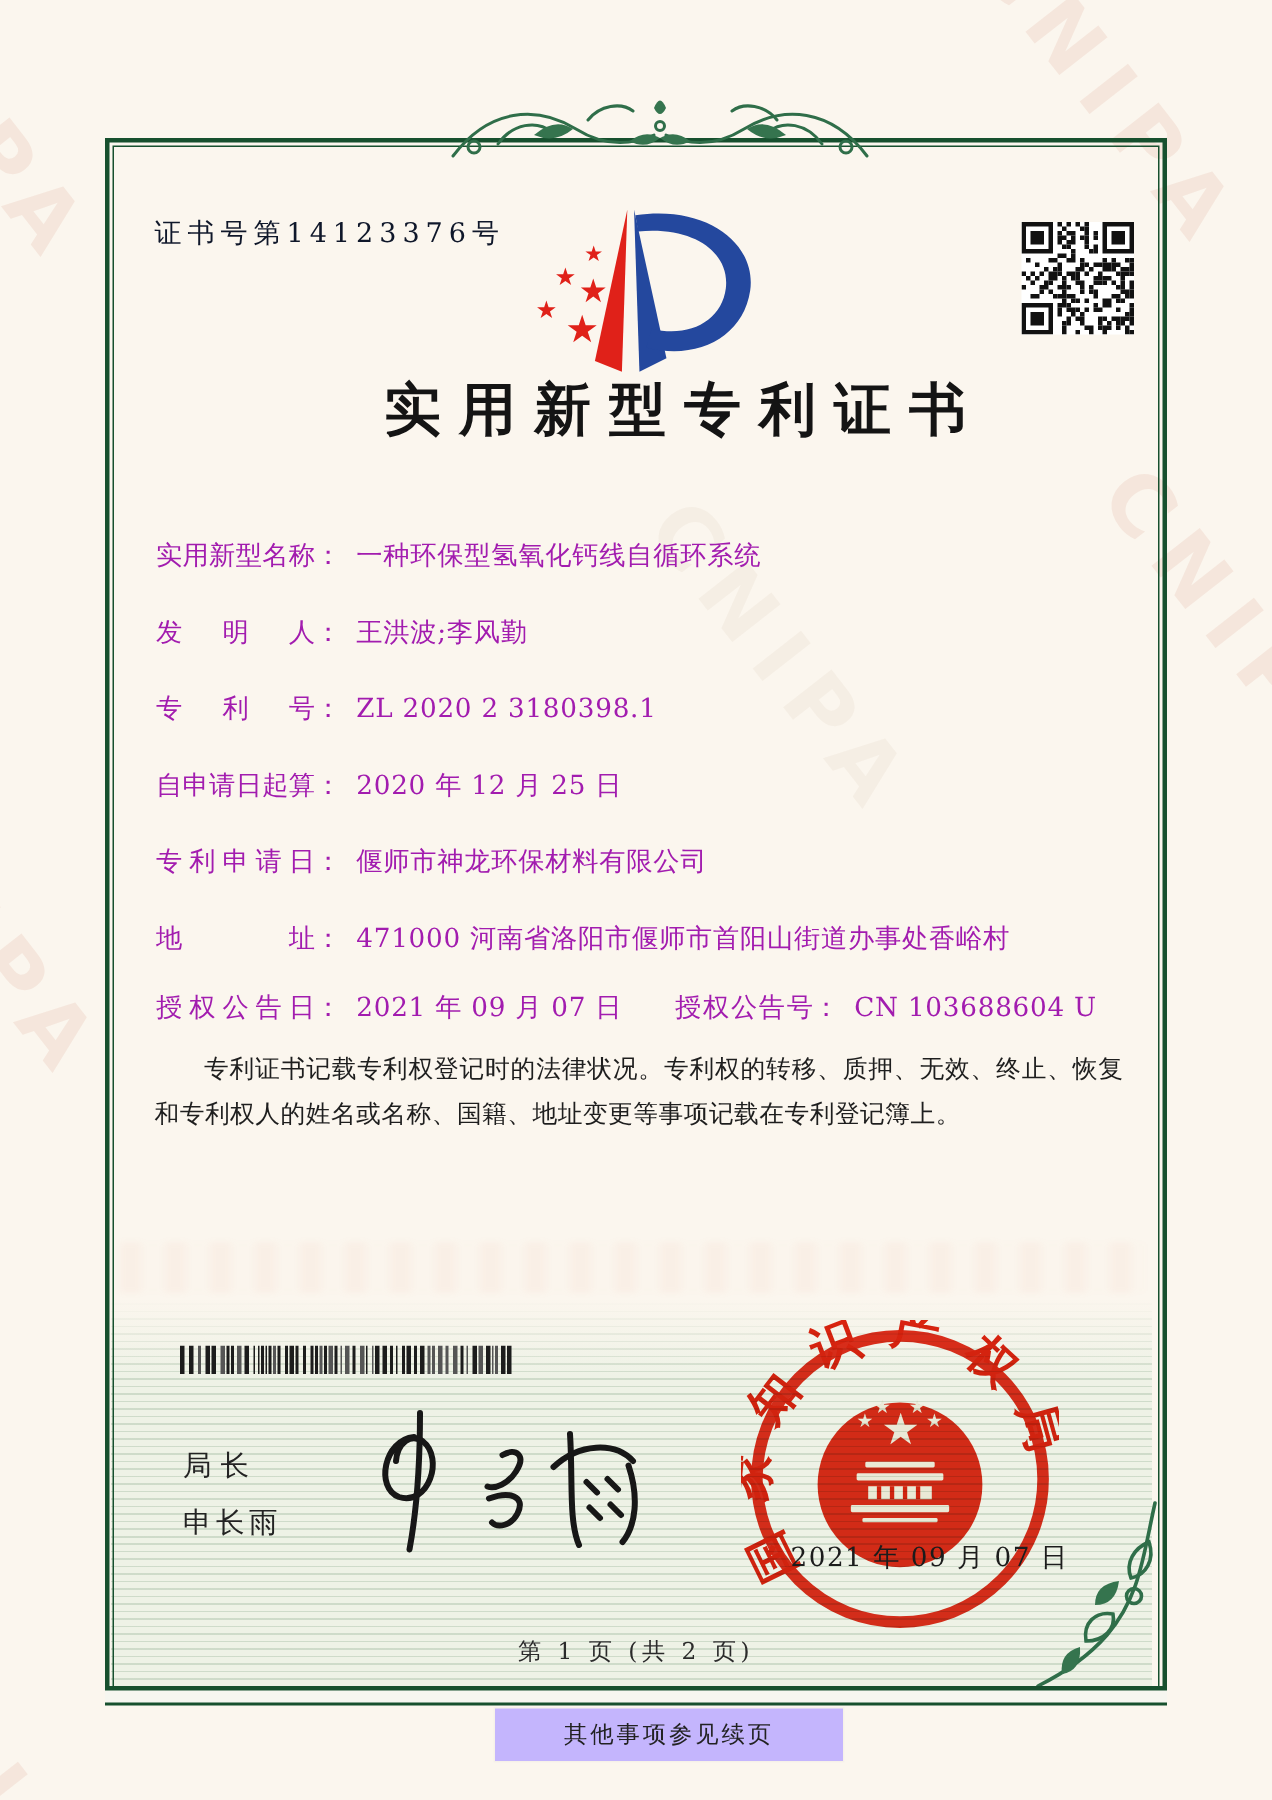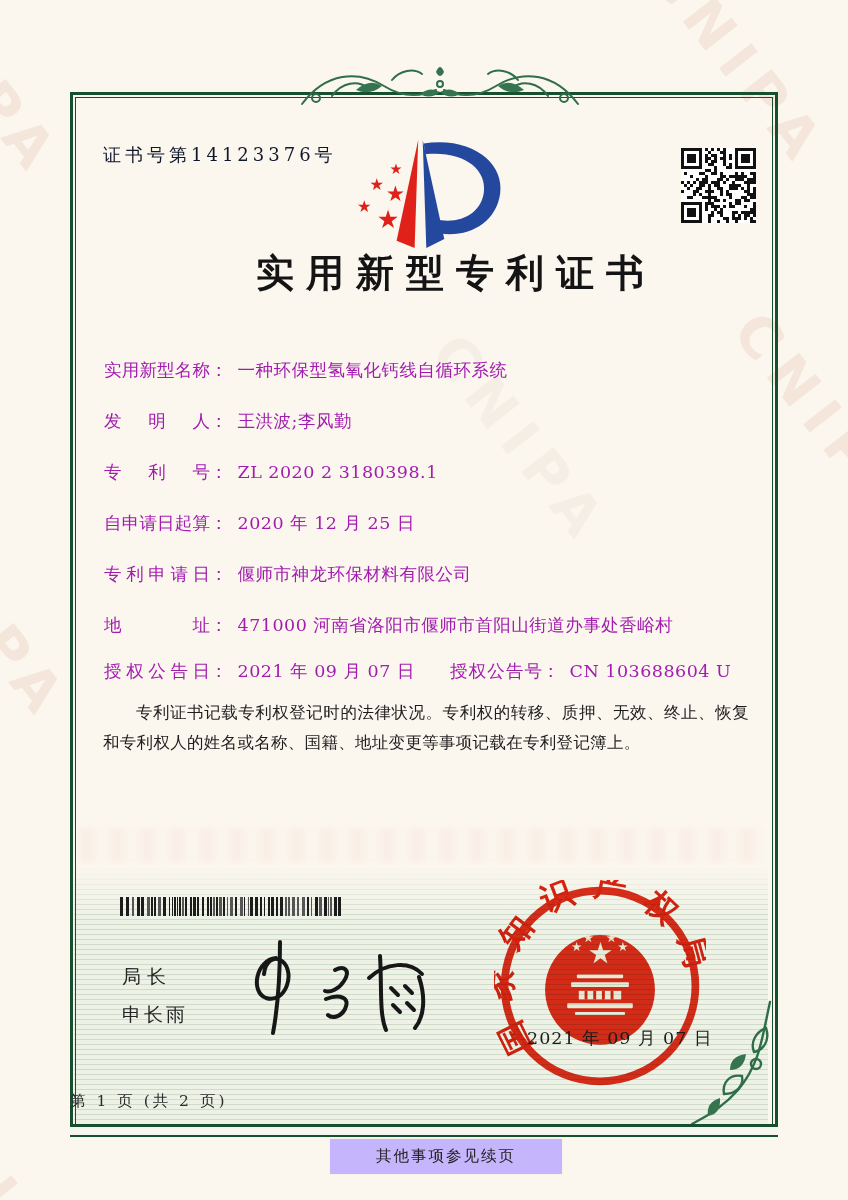--- a/index.html
+++ b/index.html
@@ -82,21 +82,21 @@
   .director-title{position:absolute;left:122px;top:964px;z-index:4;font-size:19px;letter-spacing:6px;}
   .director-name{position:absolute;left:122px;top:1002px;z-index:4;font-size:19px;letter-spacing:3px;}
   .signature{position:absolute;left:238px;top:936px;width:215px;height:102px;z-index:5;}
   .seal{position:absolute;left:494px;top:880px;width:212px;height:212px;z-index:5;mix-blend-mode:multiply;}
   .seal-date{
     position:absolute;left:527px;top:1026px;z-index:6;
     font-size:17.5px;letter-spacing:1px;color:#1c1c1c;white-space:nowrap;
   }
   .page-info{
     position:absolute;left:70px;top:1091px;width:708px;z-index:4;
-    text-align:left;font-size:15.5px;letter-spacing:3px;color:#2b2b2b;
+    text-align:center;font-size:15.5px;letter-spacing:3px;color:#2b2b2b;
   }
   .note-box{
     position:absolute;left:330px;top:1139px;width:232px;height:35px;z-index:4;
     background:#c4b5fd;text-align:center;line-height:35px;
     font-size:15.5px;letter-spacing:2px;color:#222;
     box-shadow:0 0 0 1px rgba(0,0,0,.02);
   }
   
   .top-ornament{position:absolute;left:296px;top:60px;width:288px;height:58px;z-index:3;}
   .corner-ornament{position:absolute;left:686px;top:998px;width:90px;height:130px;z-index:2;}

